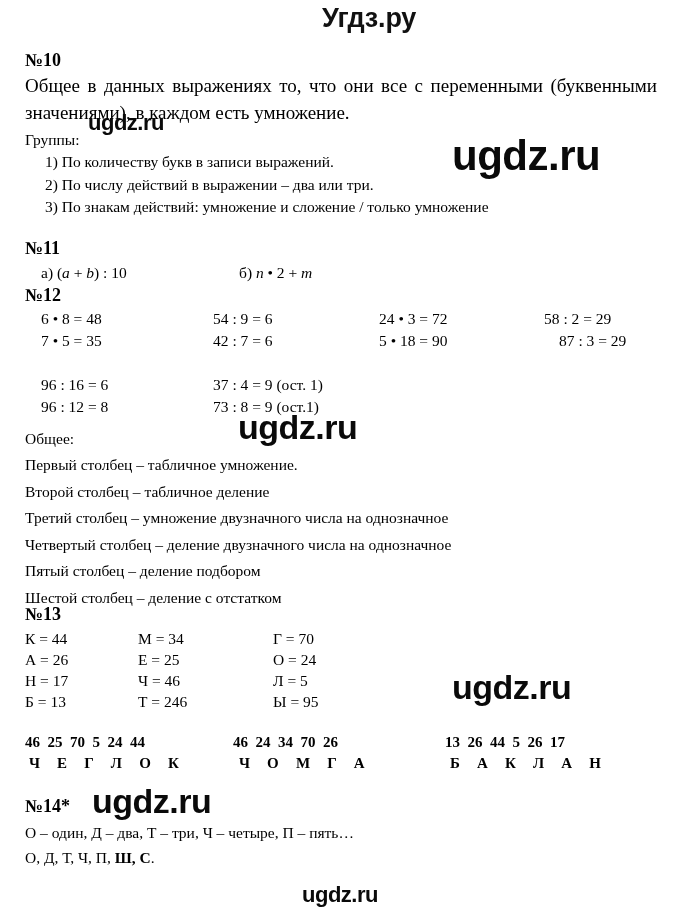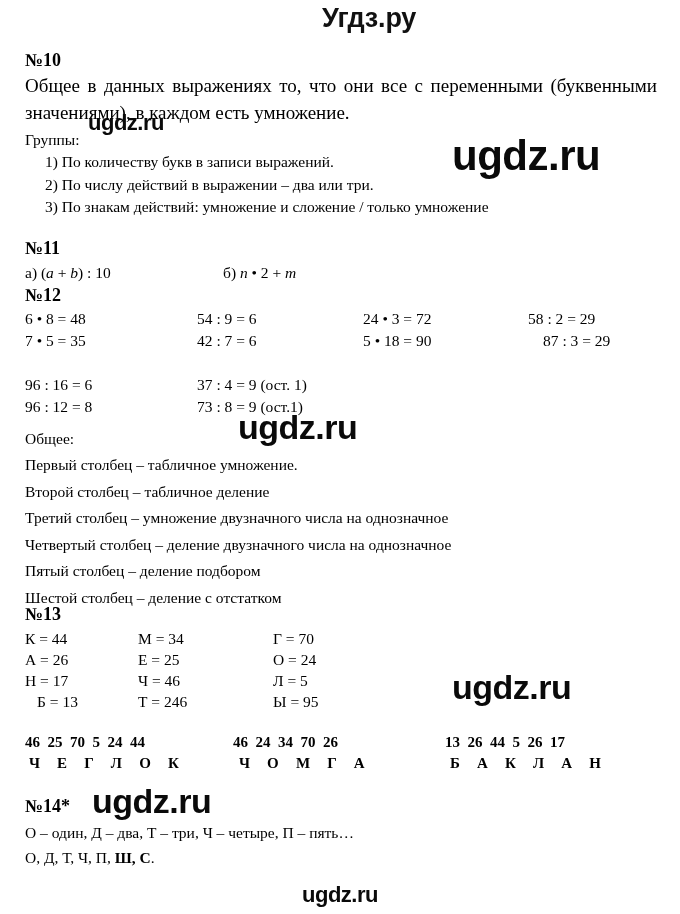--- a/index.html
+++ b/index.html
@@ -74,21 +74,21 @@
     line-height: 1.42;
     white-space: normal;
     text-align: justify;
   }
 
   .indent1 { padding-left: 20px; }
 
   .blk { position: absolute; }
 
   
-  .cols { position: relative; height: 22px; }
+  .cols { position: relative; height: 22px; margin-left: 16px; }
   .cols > span {
     position: absolute;
     font-size: 15.5px;
     white-space: nowrap;
   }
 
   
   .letters-row { position: relative; height: 21px; }
   .letters-row > span {
     position: absolute;
@@ -191,21 +191,21 @@
         <span style="left:0px;">А = 26</span>
         <span style="left:113px;">Е = 25</span>
         <span style="left:248px;">О = 24</span>
       </div>
       <div class="letters-row">
         <span style="left:0px;">Н = 17</span>
         <span style="left:113px;">Ч = 46</span>
         <span style="left:248px;">Л = 5</span>
       </div>
       <div class="letters-row">
-        <span style="left:12px;">Б = 13</span>
+        <span style="left:0px;">Б = 13</span>
         <span style="left:113px;">Т = 246</span>
         <span style="left:248px;">Ы = 95</span>
       </div>
     </div>
 
     <div class="blk" style="left:25px; top:734px; width:632px; height:46px;">
       <div class="codegroup" style="position:absolute; left:0px; top:0px;">
         <div class="nums" style="left:0px; top:0px;">46  25  70  5  24  44</div>
         <div class="chars" style="left:4px; top:21px;">Ч  Е  Г  Л  О  К</div>
       </div>

